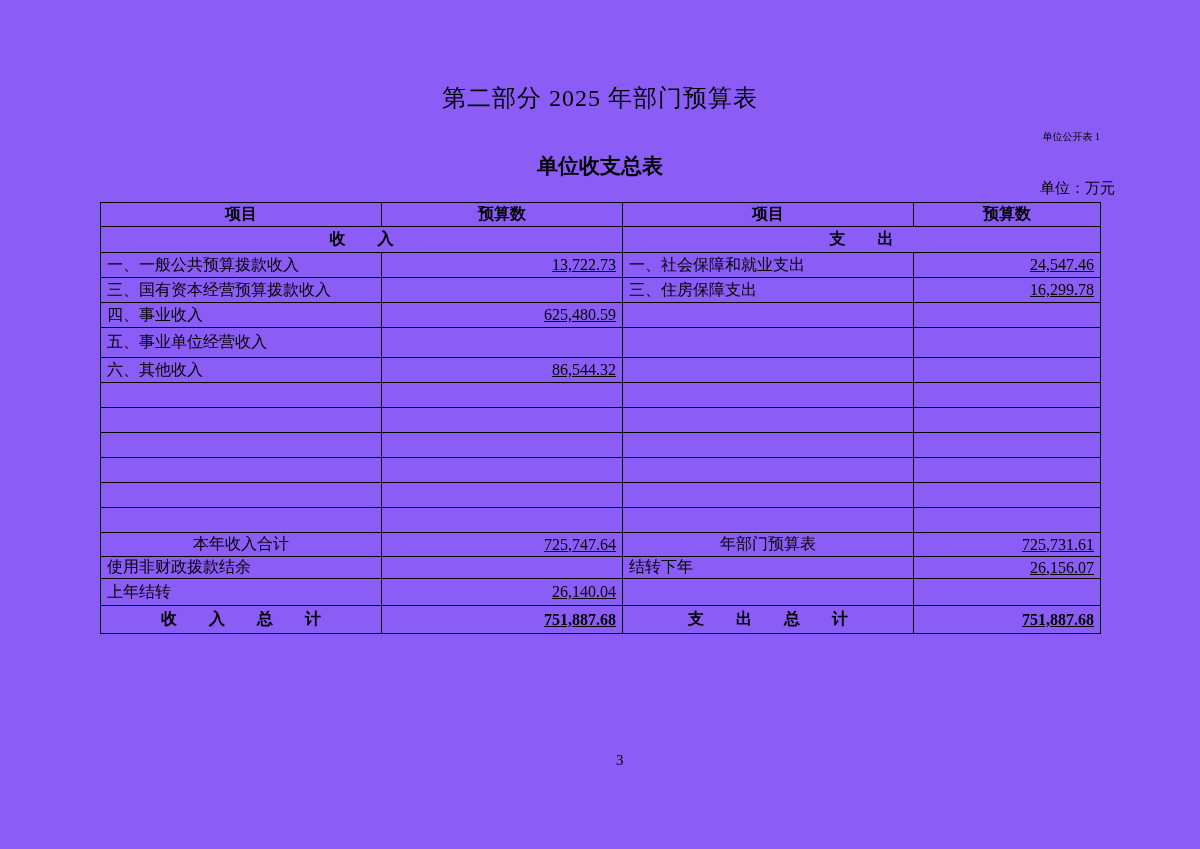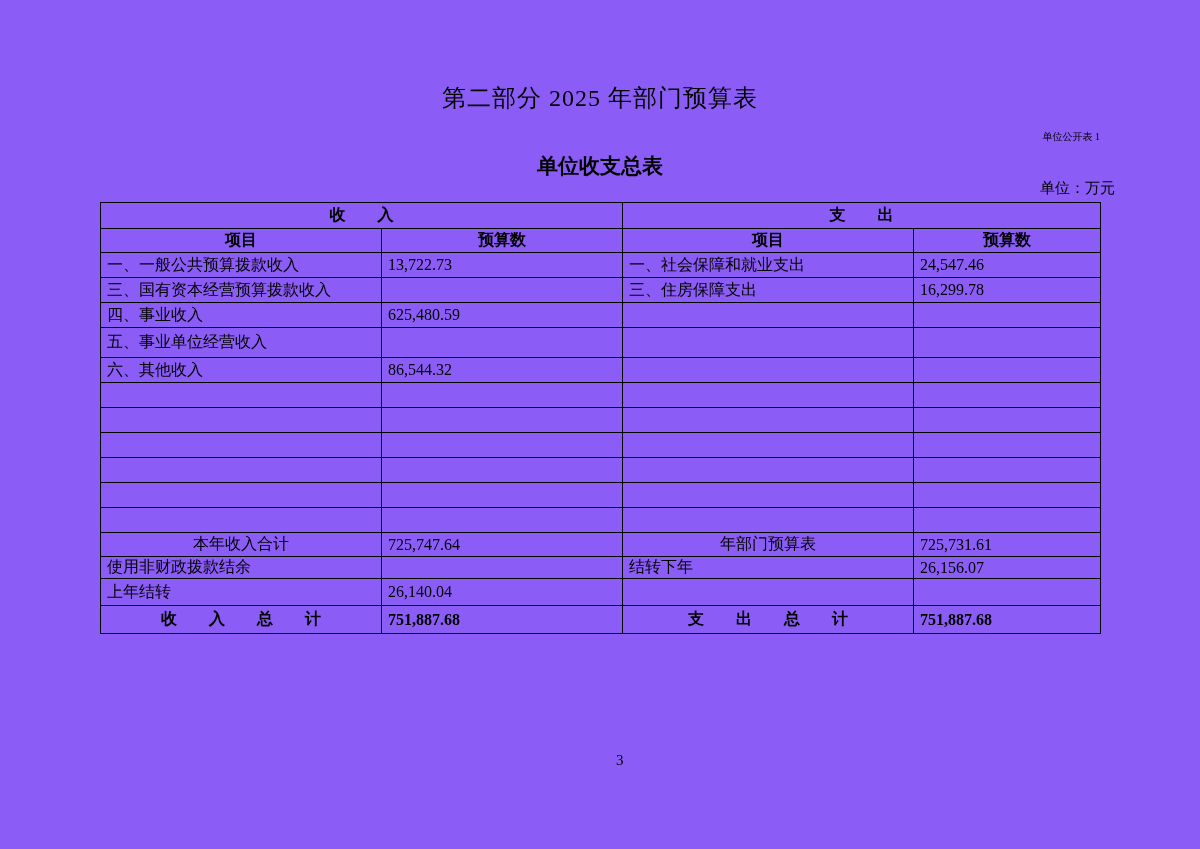--- a/index.html
+++ b/index.html
@@ -55,21 +55,21 @@
     font-weight: bold;
     text-align: center;
   }
   .col-header {
     font-size: 16px;
     font-weight: bold;
     text-align: center;
   }
   .label-left  { text-align: left; }
   .label-center{ text-align: center; }
-  .value { padding-right: 8px; }
+  .value { text-align: right; padding-right: 8px; text-decoration: underline; }
   .total-row td { font-weight: bold; }
   .page-number {
     position: absolute; top: 752px; left: 616px;
     font-size: 15px;
   }
 </style>
 </head>
 <body>
 
 <div class="page">
@@ -83,30 +83,30 @@
   <div class="unit-note">单位：万元</div>
 
   <table class="budget-table">
     <colgroup>
       <col style="width:281px">
       <col style="width:241px">
       <col style="width:291px">
       <col style="width:187px">
     </colgroup>
     <thead>
-      <tr style="height:26px">
-        <td colspan="2" class="group-header">收　　入</td>
-        <td colspan="2" class="group-header">支　　出</td>
-      </tr>
       <tr style="height:24px">
         <td class="col-header">项目</td>
         <td class="col-header">预算数</td>
         <td class="col-header">项目</td>
         <td class="col-header">预算数</td>
       </tr>
+      <tr style="height:26px">
+        <td colspan="2" class="group-header">收　　入</td>
+        <td colspan="2" class="group-header">支　　出</td>
+      </tr>
     </thead>
     <tbody id="table-body">
         <tr class="" style="height:25px">
           <td class="label-left">一、一般公共预算拨款收入</td>
           <td class="value">13,722.73</td>
           <td class="label-left">一、社会保障和就业支出</td>
           <td class="value">24,547.46</td>
         </tr>
         <tr class="" style="height:25px">
           <td class="label-left">三、国有资本经营预算拨款收入</td>

